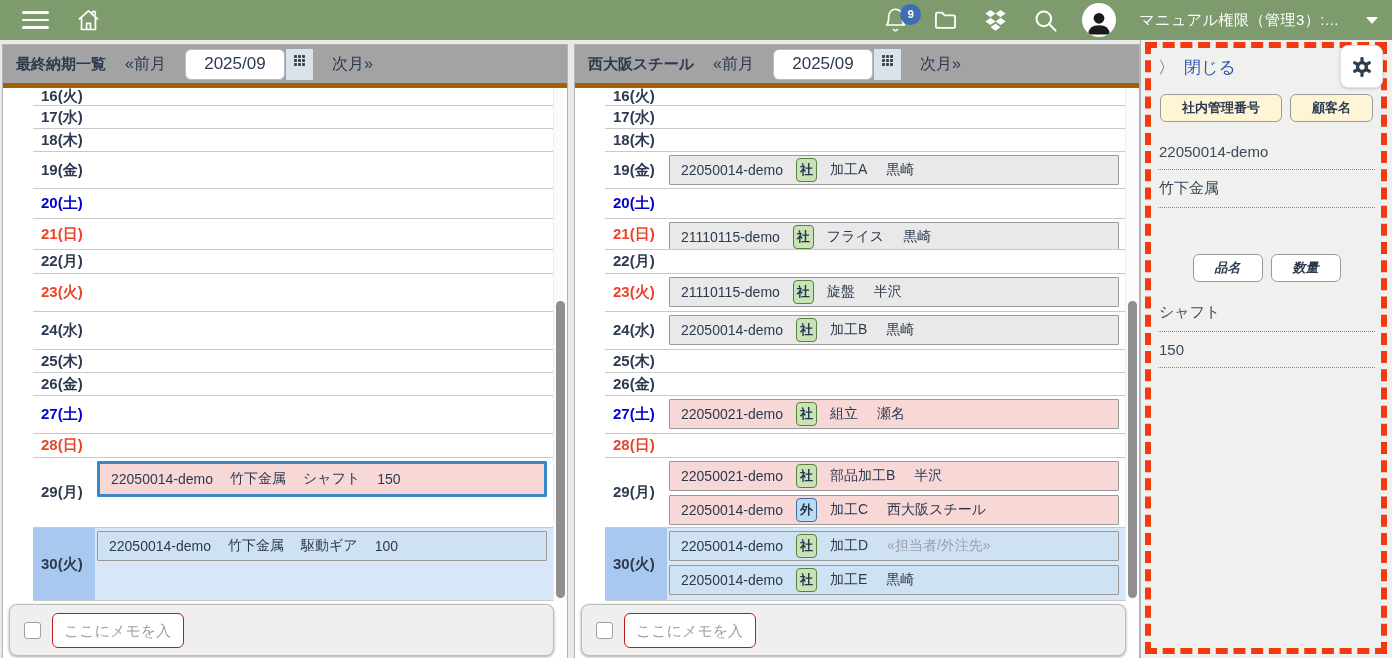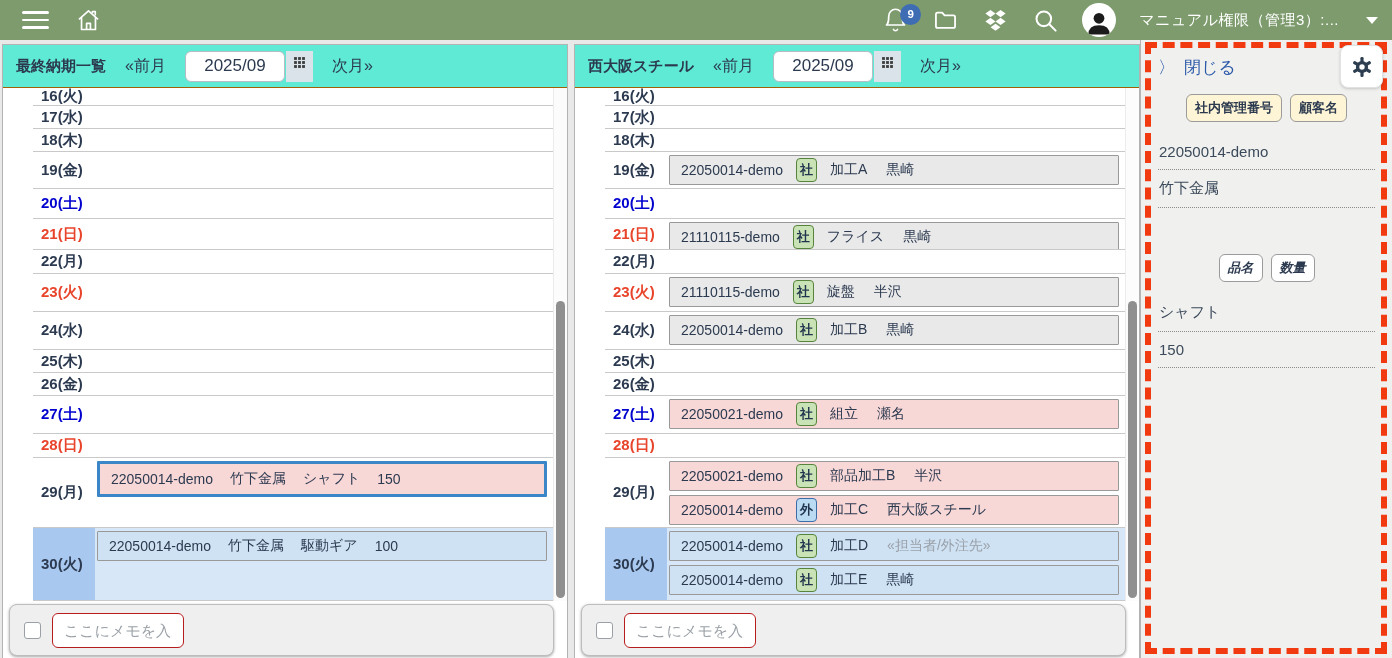--- a/index.html
+++ b/index.html
@@ -24,21 +24,21 @@
   .caret { width:0; height:0; border-left:6px solid transparent; border-right:6px solid transparent;
     border-top:7px solid #fff; margin-left:4px; }
 
   
   .main { position:absolute; top:40px; left:0; right:0; bottom:0; display:flex; }
   .panel { width:566px; margin-top:4px; background:#fff; border:1px solid #b3b3b3; border-bottom:none;
     display:flex; flex-direction:column; position:relative; }
   .panel.left { margin-left:2px; }
   .panel.mid  { margin-left:6px; }
 
-  .panel-header { height:43px; flex:none; background:#5eead4; border-bottom:1px solid #a16207;
+  .panel-header { height:43px; flex:none; background:#a3a3a3; border-bottom:5px solid #a16207;
     display:flex; align-items:center; gap:19px; padding-left:13px; }
   .panel-title { font-size:15px; font-weight:bold; color:#2c3a50; }
   .nav-link { font-size:16px; color:#2c3a50; cursor:pointer; }
   .month-group { display:flex; align-items:center; }
   .month-input { width:100px; height:31px; border:1px solid #b4bcc4; border-radius:6px;
     text-align:center; font-size:17px; color:#2c3a50; background:#fff; outline:none;
     font-family:"Liberation Sans","DejaVu Sans",sans-serif; }
   .cal-btn { width:27px; height:31px; background:#dbe3ea; border:none; display:flex;
     align-items:flex-start; justify-content:center; padding-top:5px; cursor:pointer; margin-left:1px; }
 
@@ -93,21 +93,21 @@
     font-size:17px; cursor:pointer; }
   .gear-btn { position:absolute; top:5px; right:9px; width:43px; height:43px; background:#fff;
     border:1px solid #e2e2e2; border-radius:8px; box-shadow:0 1px 3px rgba(0,0,0,.18);
     display:flex; align-items:center; justify-content:center; z-index:3; cursor:pointer; }
   .move-frame { width:fit-content; margin:9px auto 0 auto; border:4px solid #e8330e; padding:5px 7px; }
   .move-btn { background:#fff; border:1px solid #2d4a73; border-radius:6px; color:#21364e;
     font-size:13.5px; padding:7px 15px; cursor:pointer;
     font-family:"Liberation Sans","DejaVu Sans",sans-serif; }
   .badge-row { display:flex; justify-content:center; gap:8px; margin-top:15px; }
   .fbadge { border:1px solid #9b9b9b; border-radius:6px; font-size:13px; font-weight:bold;
-    color:#2c3a50; padding:4px 8px; background:#fff; }
+    color:#2c3a50; padding:4px 21px; background:#fff; }
   .fbadge.yellow { background:#fdf5d5; }
   .rvalue { font-size:15px; color:#3b4a5a; padding:9px 1px 9px 1px; border-bottom:1px dotted #8a8a8a; }
   .rvalues { margin-top:12px; }
   .gap-block { height:46px; }
 </style>
 </head>
 <body>
 
 <div class="topbar">
   <div class="hamburger">

